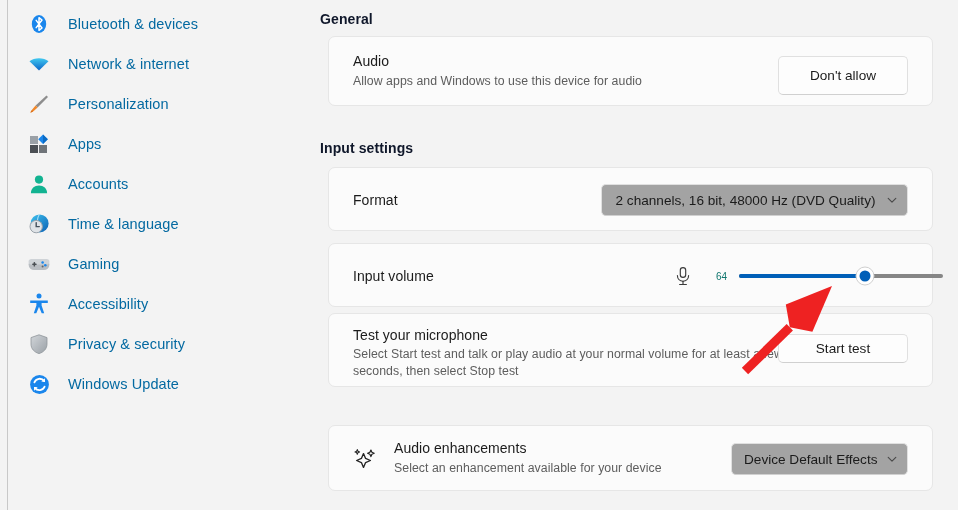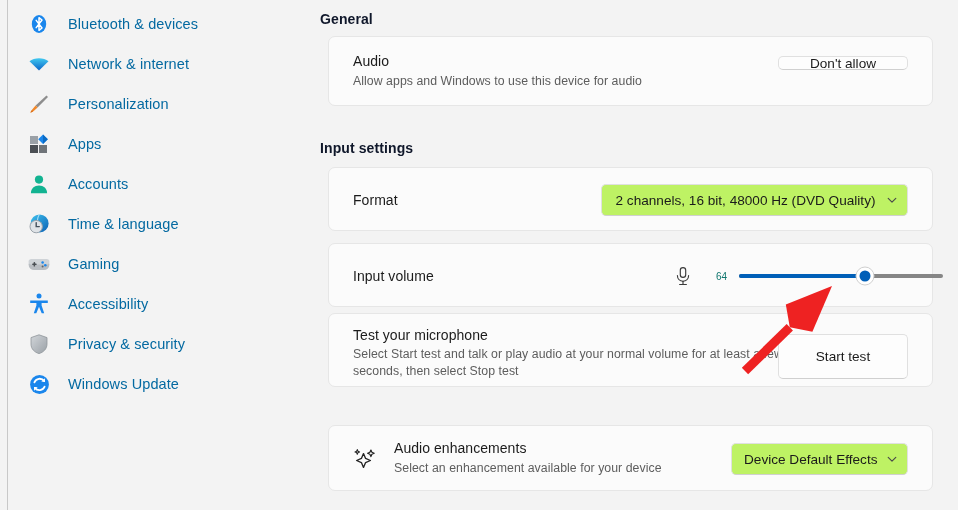--- a/index.html
+++ b/index.html
@@ -96,21 +96,21 @@
     font-size: 13.6px;
     color: #1b1b1b;
     display: flex; align-items: center; justify-content: center;
     cursor: default;
     white-space: nowrap;
   }
 
   
   .combo {
     position: absolute;
-    background: #bef264;
+    background: #a3a3a3;
     border: 1px solid #e0e0e0;
     border-bottom-color: #d0d0d0;
     border-radius: 5px;
     display: flex; align-items: center;
     font-size: 13.6px;
     color: #1b1b1b;
     cursor: default;
     white-space: nowrap;
   }
   .combo .combo-val { flex: 1 1 auto; text-align: center; padding-left: 12px; }
@@ -301,21 +301,21 @@
     </div>
   </nav>
 
   <main class="content">
 
     <div class="section-title" style="left:10px; top:11px;">General</div>
 
     <section class="card" style="top:36px; height:70px;">
       <div class="card-title" style="left:24px; top:16px;">Audio</div>
       <div class="card-sub" style="left:24px; top:36px; width:430px;">Allow apps and Windows to use this device for audio</div>
-      <div class="btn" style="left:449px; top:19px; width:130px; height:14px;">Don't allow</div>
+      <div class="btn" style="left:449px; top:19px; width:130px; height:39px;">Don't allow</div>
     </section>
 
     <div class="section-title" style="left:10px; top:140px;">Input settings</div>
 
     <section class="card" style="top:167px; height:64px;">
       <div class="card-title" style="left:24px; top:24px;">Format</div>
       <div class="combo" style="left:272px; top:16px; width:307px; height:32px;">
         <span class="combo-val">2 channels, 16 bit, 48000 Hz (DVD Quality)</span>
         <span class="chev">
           <svg width="12" height="12" viewBox="0 0 12 12">
@@ -343,21 +343,21 @@
           <span class="thumb" id="vol-thumb" style="left: 62%;">
               <i></i>
             </span>
         </span>
       </div>
     </section>
 
     <section class="card" style="top:313px; height:74px;">
       <div class="card-title" style="left:24px; top:13px;">Test your microphone</div>
       <div class="card-sub" style="left:24px; top:32px; width:430px;">Select Start test and talk or play audio at your normal volume for at least a few seconds, then select Stop test</div>
-      <div class="btn" style="left:449px; top:20px; width:130px; height:45px;">Start test</div>
+      <div class="btn" style="left:449px; top:20px; width:130px; height:29px;">Start test</div>
     </section>
 
     <section class="card" style="top:425px; height:66px;">
       <span class="row-ico" style="left:22px; top:20px; width:28px; height:28px;">
         <svg width="26" height="26" viewBox="0 0 26 26">
           <path d="M11.5 6.6 L13.6 11.4 L18.4 13.5 L13.6 15.6 L11.5 20.4 L9.4 15.6 L4.6 13.5 L9.4 11.4 Z" fill="none" stroke="#242424" stroke-width="1.35" stroke-linejoin="round"></path>
           <path d="M18.9 3.0 L19.9 5.3 L22.2 6.3 L19.9 7.3 L18.9 9.6 L17.9 7.3 L15.6 6.3 L17.9 5.3 Z" fill="none" stroke="#242424" stroke-width="1.2" stroke-linejoin="round"></path>
           <path d="M5.3 2.6 L6.0 4.2 L7.6 4.9 L6.0 5.6 L5.3 7.2 L4.6 5.6 L3.0 4.9 L4.6 4.2 Z" fill="none" stroke="#242424" stroke-width="1.1" stroke-linejoin="round"></path>
         </svg>
       </span>

